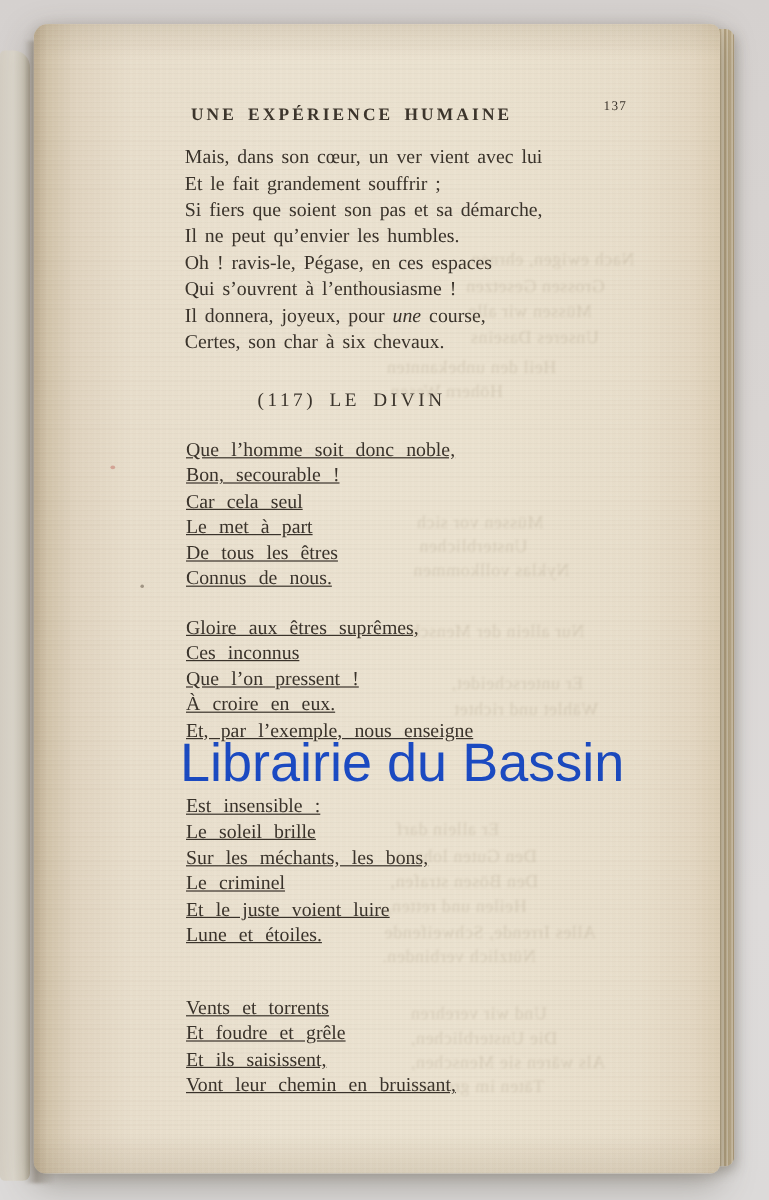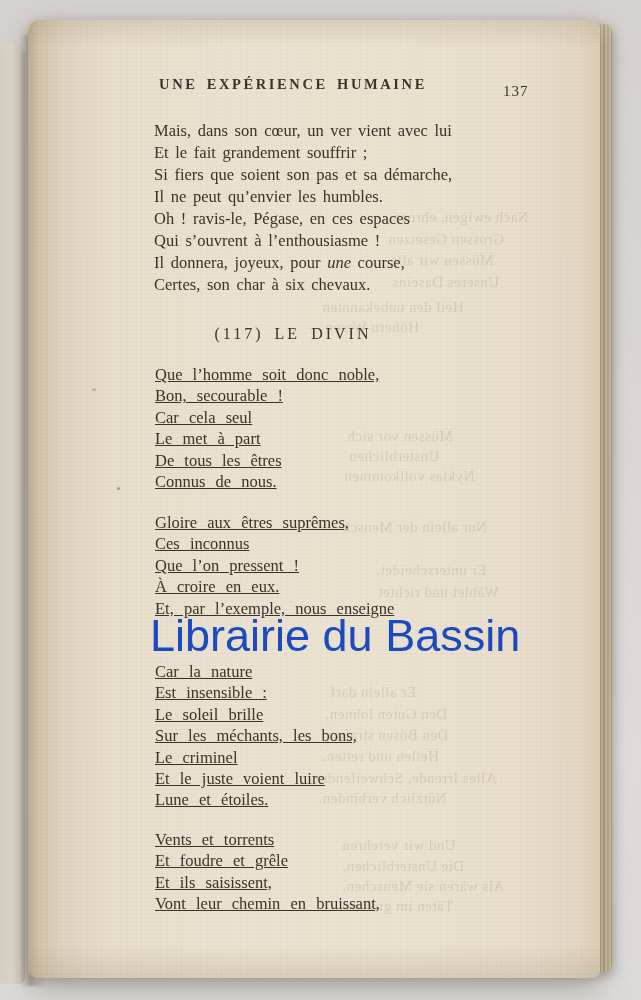--- a/index.html
+++ b/index.html
@@ -42,23 +42,23 @@
     box-shadow:0 10px 28px rgba(85,78,66,0.38),0 2px 10px rgba(85,78,66,0.22);
   }
   
   .page::after{
     content:"";position:absolute;inset:0;border-radius:inherit;pointer-events:none;
     background:
       repeating-linear-gradient(0deg,rgba(120,100,70,0.030) 0 1px,rgba(255,255,255,0.025) 1px 2px,rgba(0,0,0,0) 2px 4px),
       repeating-linear-gradient(90deg,rgba(255,255,255,0.015) 0 2px,rgba(120,100,70,0.012) 2px 5px);
   }
   .text-layer{position:absolute;inset:0;z-index:5;color:#3a332b;}
-  .header-row{position:absolute;left:53px;top:76px;width:480px;text-align:center;
+  .header-row{position:absolute;left:53px;top:88px;width:480px;text-align:center;
     font-size:14.5px;letter-spacing:2.6px;font-weight:bold;color:#3c352c;word-spacing:3px;}
-  .page-number{position:absolute;left:503px;top:83px;font-size:15px;color:#3a332b;letter-spacing:1px;}
+  .page-number{position:absolute;left:503px;top:83px;font-size:11px;color:#3a332b;letter-spacing:1px;}
   .poem-cont{position:absolute;left:111px;top:120px;line-height:22px;font-size:16.5px;word-spacing:2.5px;margin-left:43px;}
   .section-heading{position:absolute;left:53px;top:323px;width:480px;text-align:center;
     font-size:16px;letter-spacing:3px;color:#3a332b;line-height:21px;word-spacing:4px;}
   .stanza{position:absolute;left:155px;font-size:16.5px;line-height:21.4px;word-spacing:6px;text-decoration:underline;}
   .stanza-1{top:364px;}
   .stanza-2{top:512px;}
   .stanza-3{top:661px;}
   .stanza-4{top:829px;}
   .line{white-space:nowrap;}
   em{font-style:italic;}
@@ -112,21 +112,20 @@
         <div class="line">Connus de nous.</div>
       </div>
     <div class="stanza stanza-2">
         <div class="line">Gloire aux êtres suprêmes,</div>
         <div class="line">Ces inconnus</div>
         <div class="line">Que l’on pressent !</div>
         <div class="line">À croire en eux.</div>
         <div class="line">Et, par l’exemple, nous enseigne</div>
       </div>
     <div class="stanza stanza-3">
-        <div class="line">Car la nature</div>
         <div class="line">Est insensible :</div>
         <div class="line">Le soleil brille</div>
         <div class="line">Sur les méchants, les bons,</div>
         <div class="line">Le criminel</div>
         <div class="line">Et le juste voient luire</div>
         <div class="line">Lune et étoiles.</div>
       </div>
     <div class="stanza stanza-4">
         <div class="line">Vents et torrents</div>
         <div class="line">Et foudre et grêle</div>

